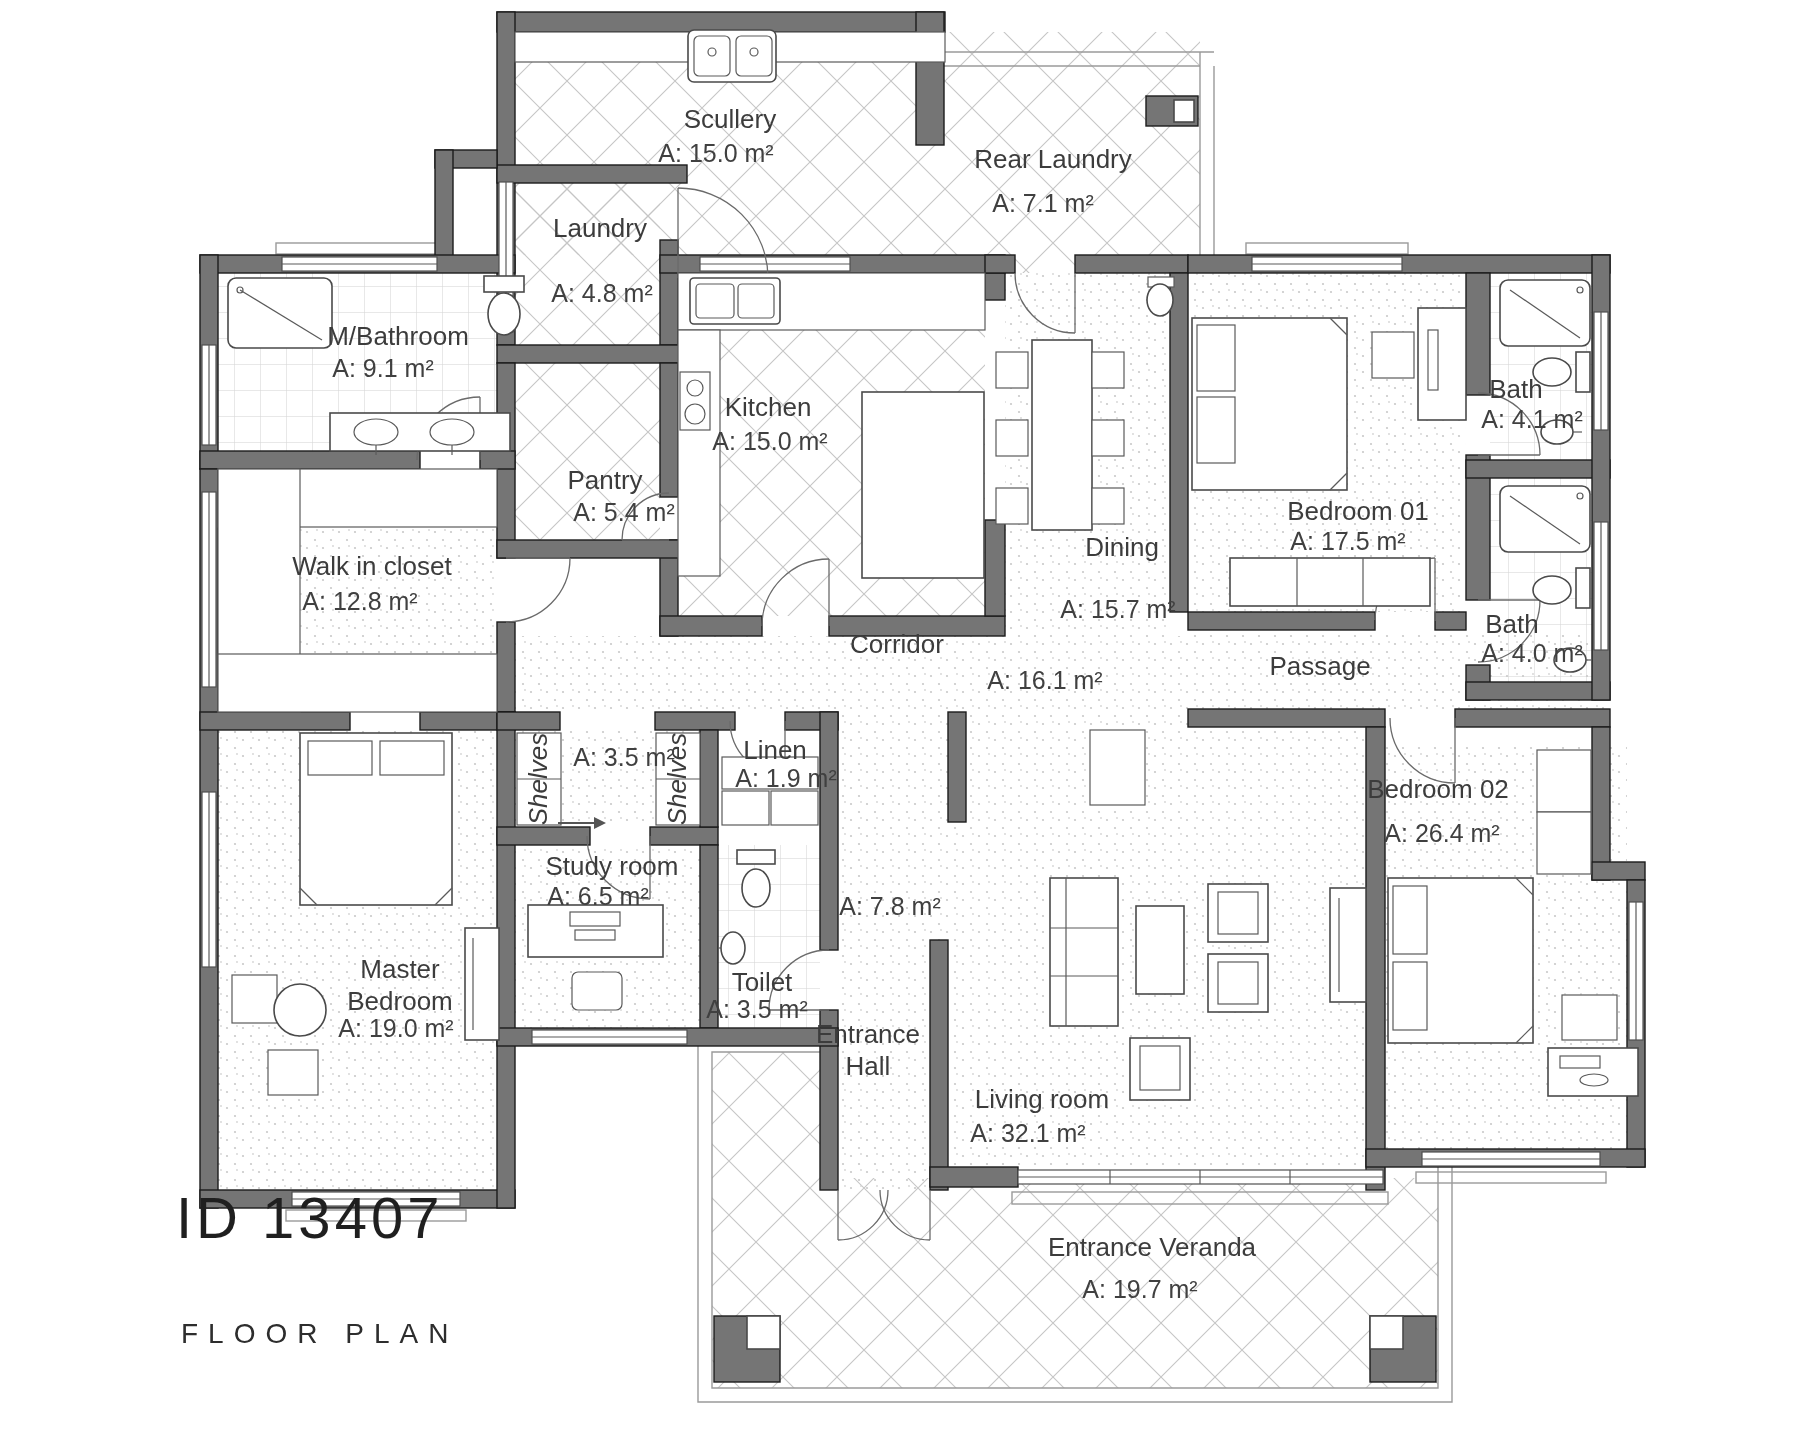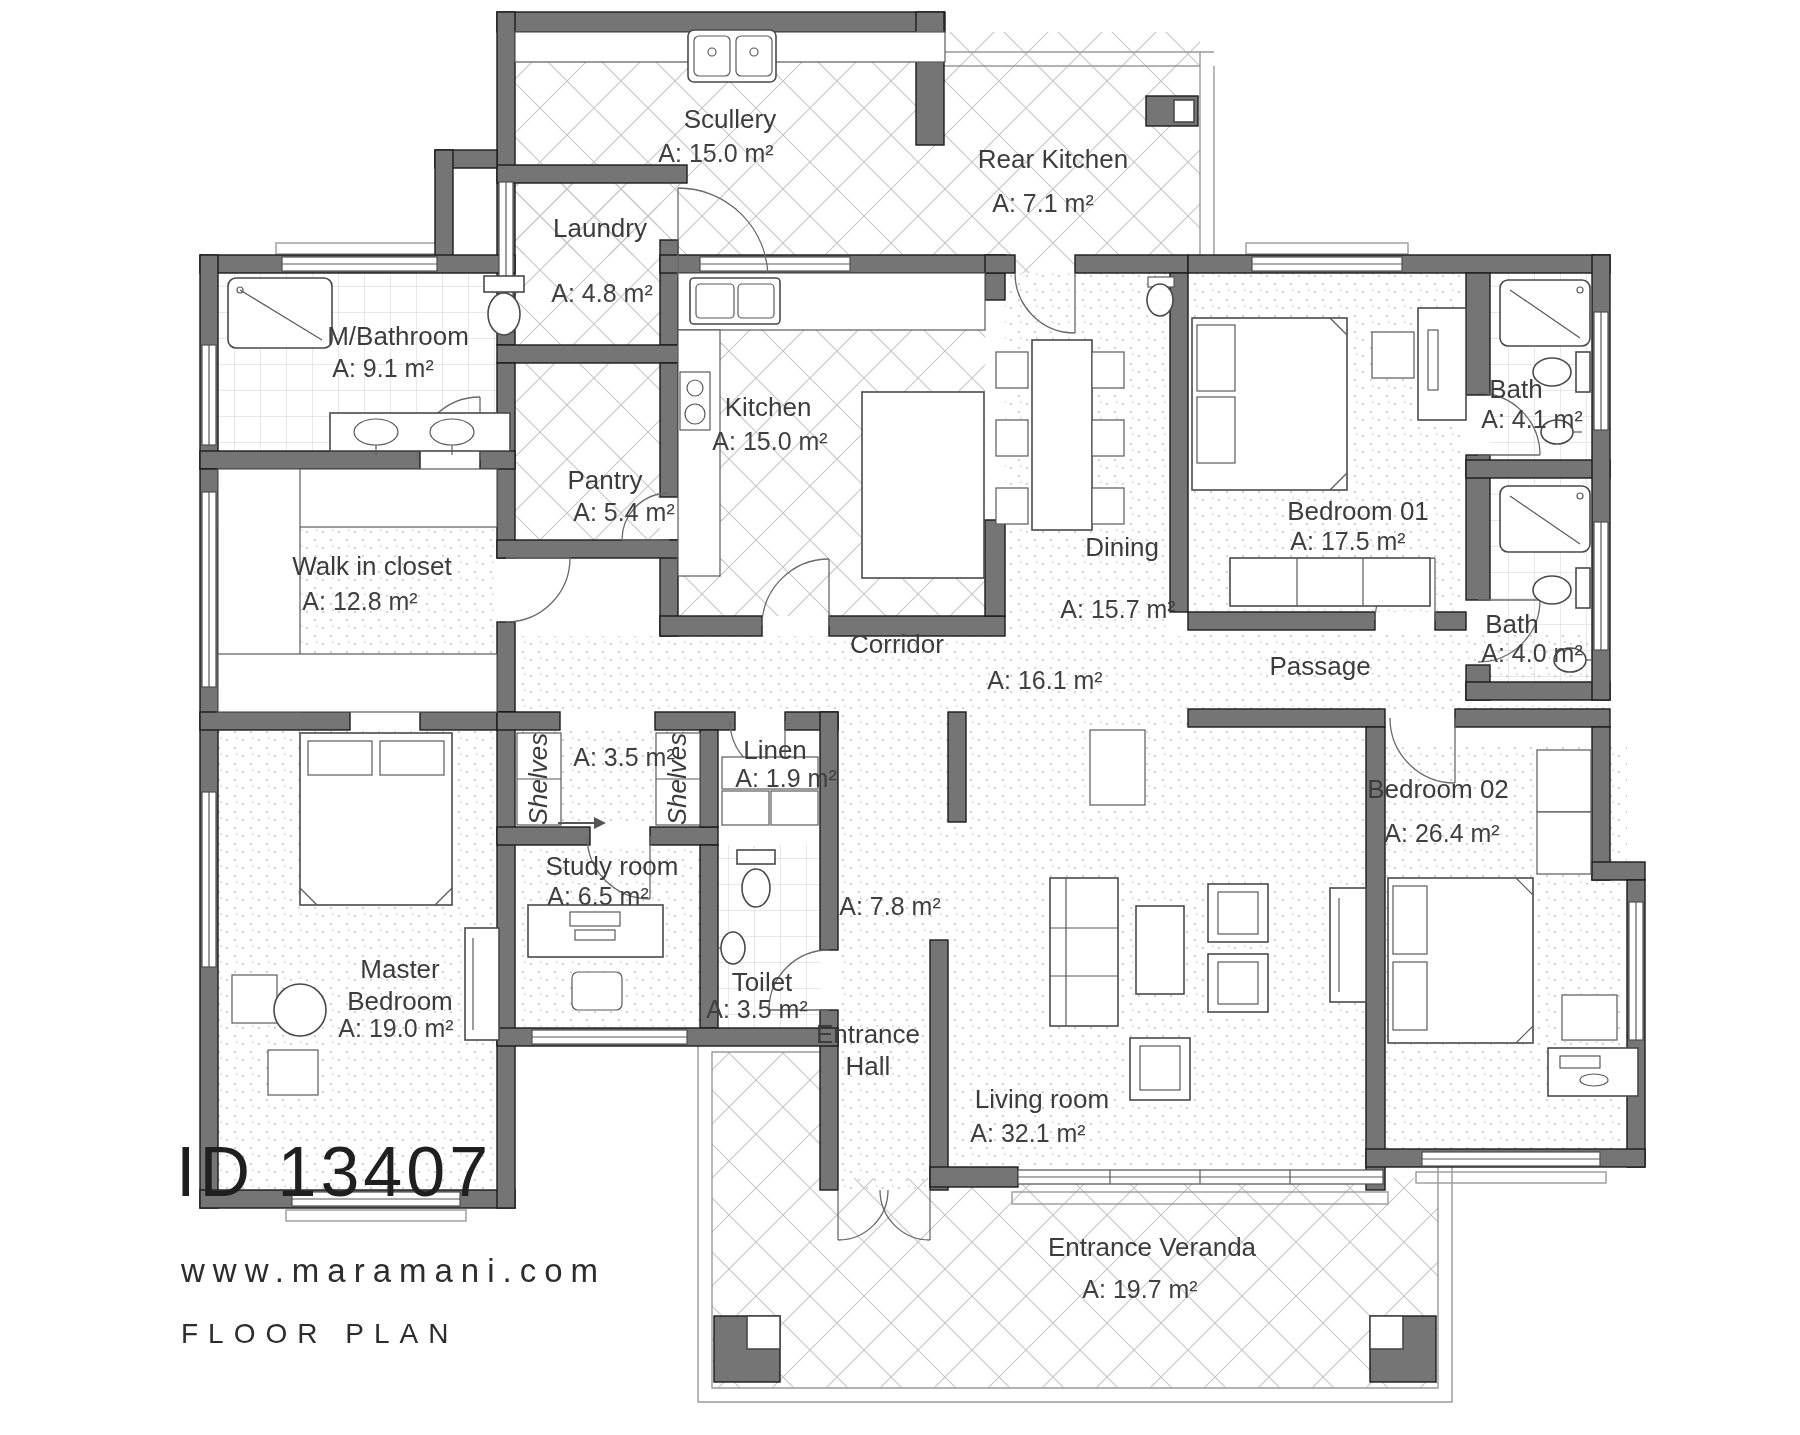--- a/index.html
+++ b/index.html
@@ -4,21 +4,21 @@
 <style>
   html,body{margin:0;padding:0;background:#fff;}
   .plan{position:relative;width:1800px;height:1435px;background:#fff;overflow:hidden;
         font-family:"Liberation Sans",sans-serif;}
   .plan svg{position:absolute;left:0;top:0;}
   .lbl{position:absolute;transform:translate(-50%,-50%);color:#3c3c3c;font-size:26px;
        white-space:nowrap;text-align:center;line-height:1.22;}
   .lbl.area{font-size:25px;color:#404040;}
   .lbl.wrap{white-space:normal;}
   .lbl.rot{transform:translate(-50%,-50%) rotate(-90deg);font-style:italic;}
-  .brand-id{position:absolute;left:176px;top:1132px;font-size:70px;color:#1f1f1f;
+  .brand-id{position:absolute;left:176px;top:1184px;font-size:58px;color:#1f1f1f;
             letter-spacing:4px;font-weight:400;text-align:right;}
   .brand-web{position:absolute;left:181px;top:1252px;font-size:33px;color:#2d2d2d;letter-spacing:8px;}
   .brand-caption{position:absolute;left:181px;top:1318px;font-size:28px;color:#2d2d2d;letter-spacing:10px;}
   
   .w{fill:#757575;stroke:#1c1c1c;stroke-width:1.4;}
   .f{fill:#fff;stroke:#4a4a4a;stroke-width:1.6;}
   .f2{fill:#fff;stroke:#5a5a5a;stroke-width:1.2;}
   .ln{fill:none;stroke:#5a5a5a;stroke-width:1.2;}
   .d{fill:none;stroke:#6a6a6a;stroke-width:1.3;}
   .o{fill:none;stroke:#9a9a9a;stroke-width:1.4;}
@@ -402,21 +402,21 @@
 
     <g>
           <line x1="558" y1="823" x2="594" y2="823" stroke="#555" stroke-width="2"></line>
       <polygon points="594,817 606,823 594,829" fill="#555"></polygon>
         </g>
   </g>
 </svg>
 
   <div class="lbl" style="left:730px;top:120px">Scullery</div>
   <div class="lbl area" style="left:716px;top:153px">A: 15.0 m²</div>
-  <div class="lbl" style="left:1053px;top:160px">Rear Kitchen</div>
+  <div class="lbl" style="left:1053px;top:160px">Rear Laundry</div>
   <div class="lbl area" style="left:1043px;top:203px">A: 7.1 m²</div>
   <div class="lbl" style="left:600px;top:229px">Laundry</div>
   <div class="lbl area" style="left:602px;top:293px">A: 4.8 m²</div>
   <div class="lbl" style="left:398px;top:337px">M/Bathroom</div>
   <div class="lbl area" style="left:383px;top:368px">A: 9.1 m²</div>
   <div class="lbl" style="left:768px;top:408px">Kitchen</div>
   <div class="lbl area" style="left:770px;top:441px">A: 15.0 m²</div>
   <div class="lbl" style="left:605px;top:481px">Pantry</div>
   <div class="lbl area" style="left:624px;top:512px">A: 5.4 m²</div>
   <div class="lbl" style="left:372px;top:567px">Walk in closet</div>
@@ -446,15 +446,14 @@
   <div class="lbl wrap" style="left:868px;top:1051px;width:120px">Entrance Hall</div>
   <div class="lbl area" style="left:890px;top:906px">A: 7.8 m²</div>
   <div class="lbl" style="left:1042px;top:1100px">Living room</div>
   <div class="lbl area" style="left:1028px;top:1133px">A: 32.1 m²</div>
   <div class="lbl" style="left:1438px;top:790px">Bedroom 02</div>
   <div class="lbl area" style="left:1442px;top:833px">A: 26.4 m²</div>
   <div class="lbl" style="left:1152px;top:1248px">Entrance Veranda</div>
   <div class="lbl area" style="left:1140px;top:1289px">A: 19.7 m²</div>
 
   <div class="brand-id">ID 13407</div>
-  <div class="brand-web">www.maramani.com</div>
   <div class="brand-caption">FLOOR PLAN</div>
 </div>
 
 </body></html>

